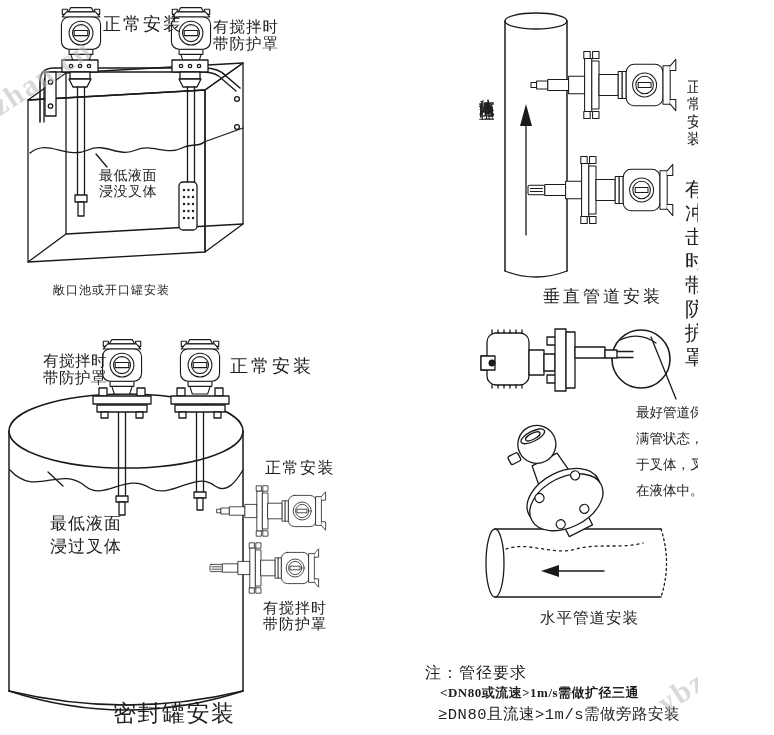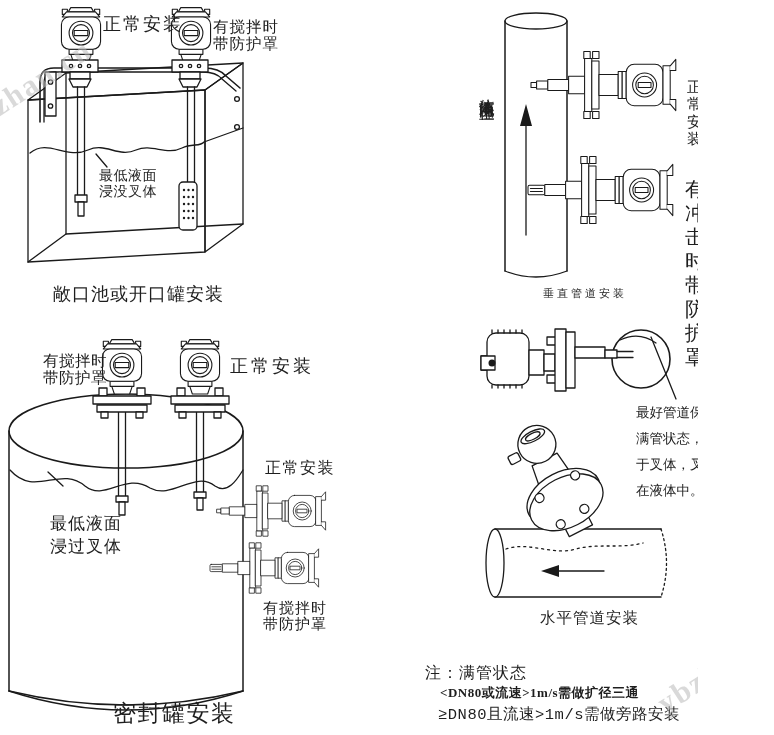--- a/index.html
+++ b/index.html
@@ -228,42 +228,42 @@
       <line x1="604" y1="571" x2="557" y2="571"></line>
       <polygon points="541,571 559,565 559,577" fill="#1a1a1a" stroke="none"></polygon>
     </g>
   </svg>
 
   <div class="lbl" style="left:103px;top:14px;font-size:18px;letter-spacing:2px;">正常安装</div>
   <div class="lbl" style="left:213px;top:18px;font-size:15.5px;line-height:17px;">有搅拌时
 带防护罩</div>
   <div class="lbl" style="left:99px;top:168px;font-size:14px;line-height:16px;letter-spacing:.5px;">最低液面
 浸没叉体</div>
-  <div class="lbl" style="left:53px;top:284px;font-size:18px;letter-spacing:1px;">敞口池或开口罐安装</div>
+  <div class="lbl" style="left:53px;top:284px;font-size:12px;letter-spacing:1px;">敞口池或开口罐安装</div>
 
   <div class="lbl vtext" style="left:478px;top:86px;height:145px;font-size:15.5px;letter-spacing:1px;">液体流向由下往上</div>
   <div class="lbl" style="left:687px;top:79px;font-size:15px;letter-spacing:1.5px;">正常安装</div>
   <div class="lbl" style="left:685px;top:177px;font-size:20px;line-height:24px;">有冲击时
 带防护罩</div>
-  <div class="lbl" style="left:543px;top:287px;font-size:11px;letter-spacing:3px;">垂直管道安装</div>
+  <div class="lbl" style="left:543px;top:287px;font-size:17px;letter-spacing:3px;">垂直管道安装</div>
 
   <div class="lbl" style="left:43px;top:353px;font-size:15.5px;line-height:16.5px;letter-spacing:.5px;">有搅拌时
 带防护罩</div>
   <div class="lbl" style="left:230px;top:356px;font-size:18px;letter-spacing:3px;">正常安装</div>
   <div class="lbl" style="left:265px;top:459px;font-size:16px;letter-spacing:1.5px;">正常安装</div>
   <div class="lbl" style="left:50px;top:512px;font-size:17px;line-height:23px;">最低液面
 浸过叉体</div>
   <div class="lbl" style="left:263px;top:600px;font-size:15px;line-height:16px;">有搅拌时
 带防护罩</div>
   <div class="lbl" style="left:113px;top:701px;font-size:23px;letter-spacing:1.5px;">密封罐安装</div>
 
   <div class="lbl" style="left:636px;top:400px;width:142px;font-size:13.5px;line-height:26px;letter-spacing:0;">最好管道保持满管，非
 满管状态，液面必须高
 于叉体，叉体时刻浸没
 在液体中。</div>
   <div class="lbl" style="left:540px;top:609px;font-size:15.5px;letter-spacing:1px;">水平管道安装</div>
-  <div class="lbl" style="left:425px;top:664px;font-size:16px;letter-spacing:1px;">注：满管状态</div>
+  <div class="lbl" style="left:425px;top:664px;font-size:16px;letter-spacing:1px;">注：管径要求</div>
   <div class="lbl" style="left:440px;top:686px;font-size:13px;letter-spacing:.5px;font-weight:bold;">&lt;DN80或流速&gt;1m/s需做扩径三通</div>
   <div class="lbl" style="left:438px;top:707px;font-size:15.5px;letter-spacing:.5px;font-family:Liberation Mono, monospace;">≥DN80且流速&gt;1m/s需做旁路安装</div>
 
   <div class="wm" style="left:648px;top:648px;">ybzhan.cn</div>
   <div class="wm" style="left:-48px;top:70px;">ybzhan.cn</div>
 </div>
 
 </body></html>

